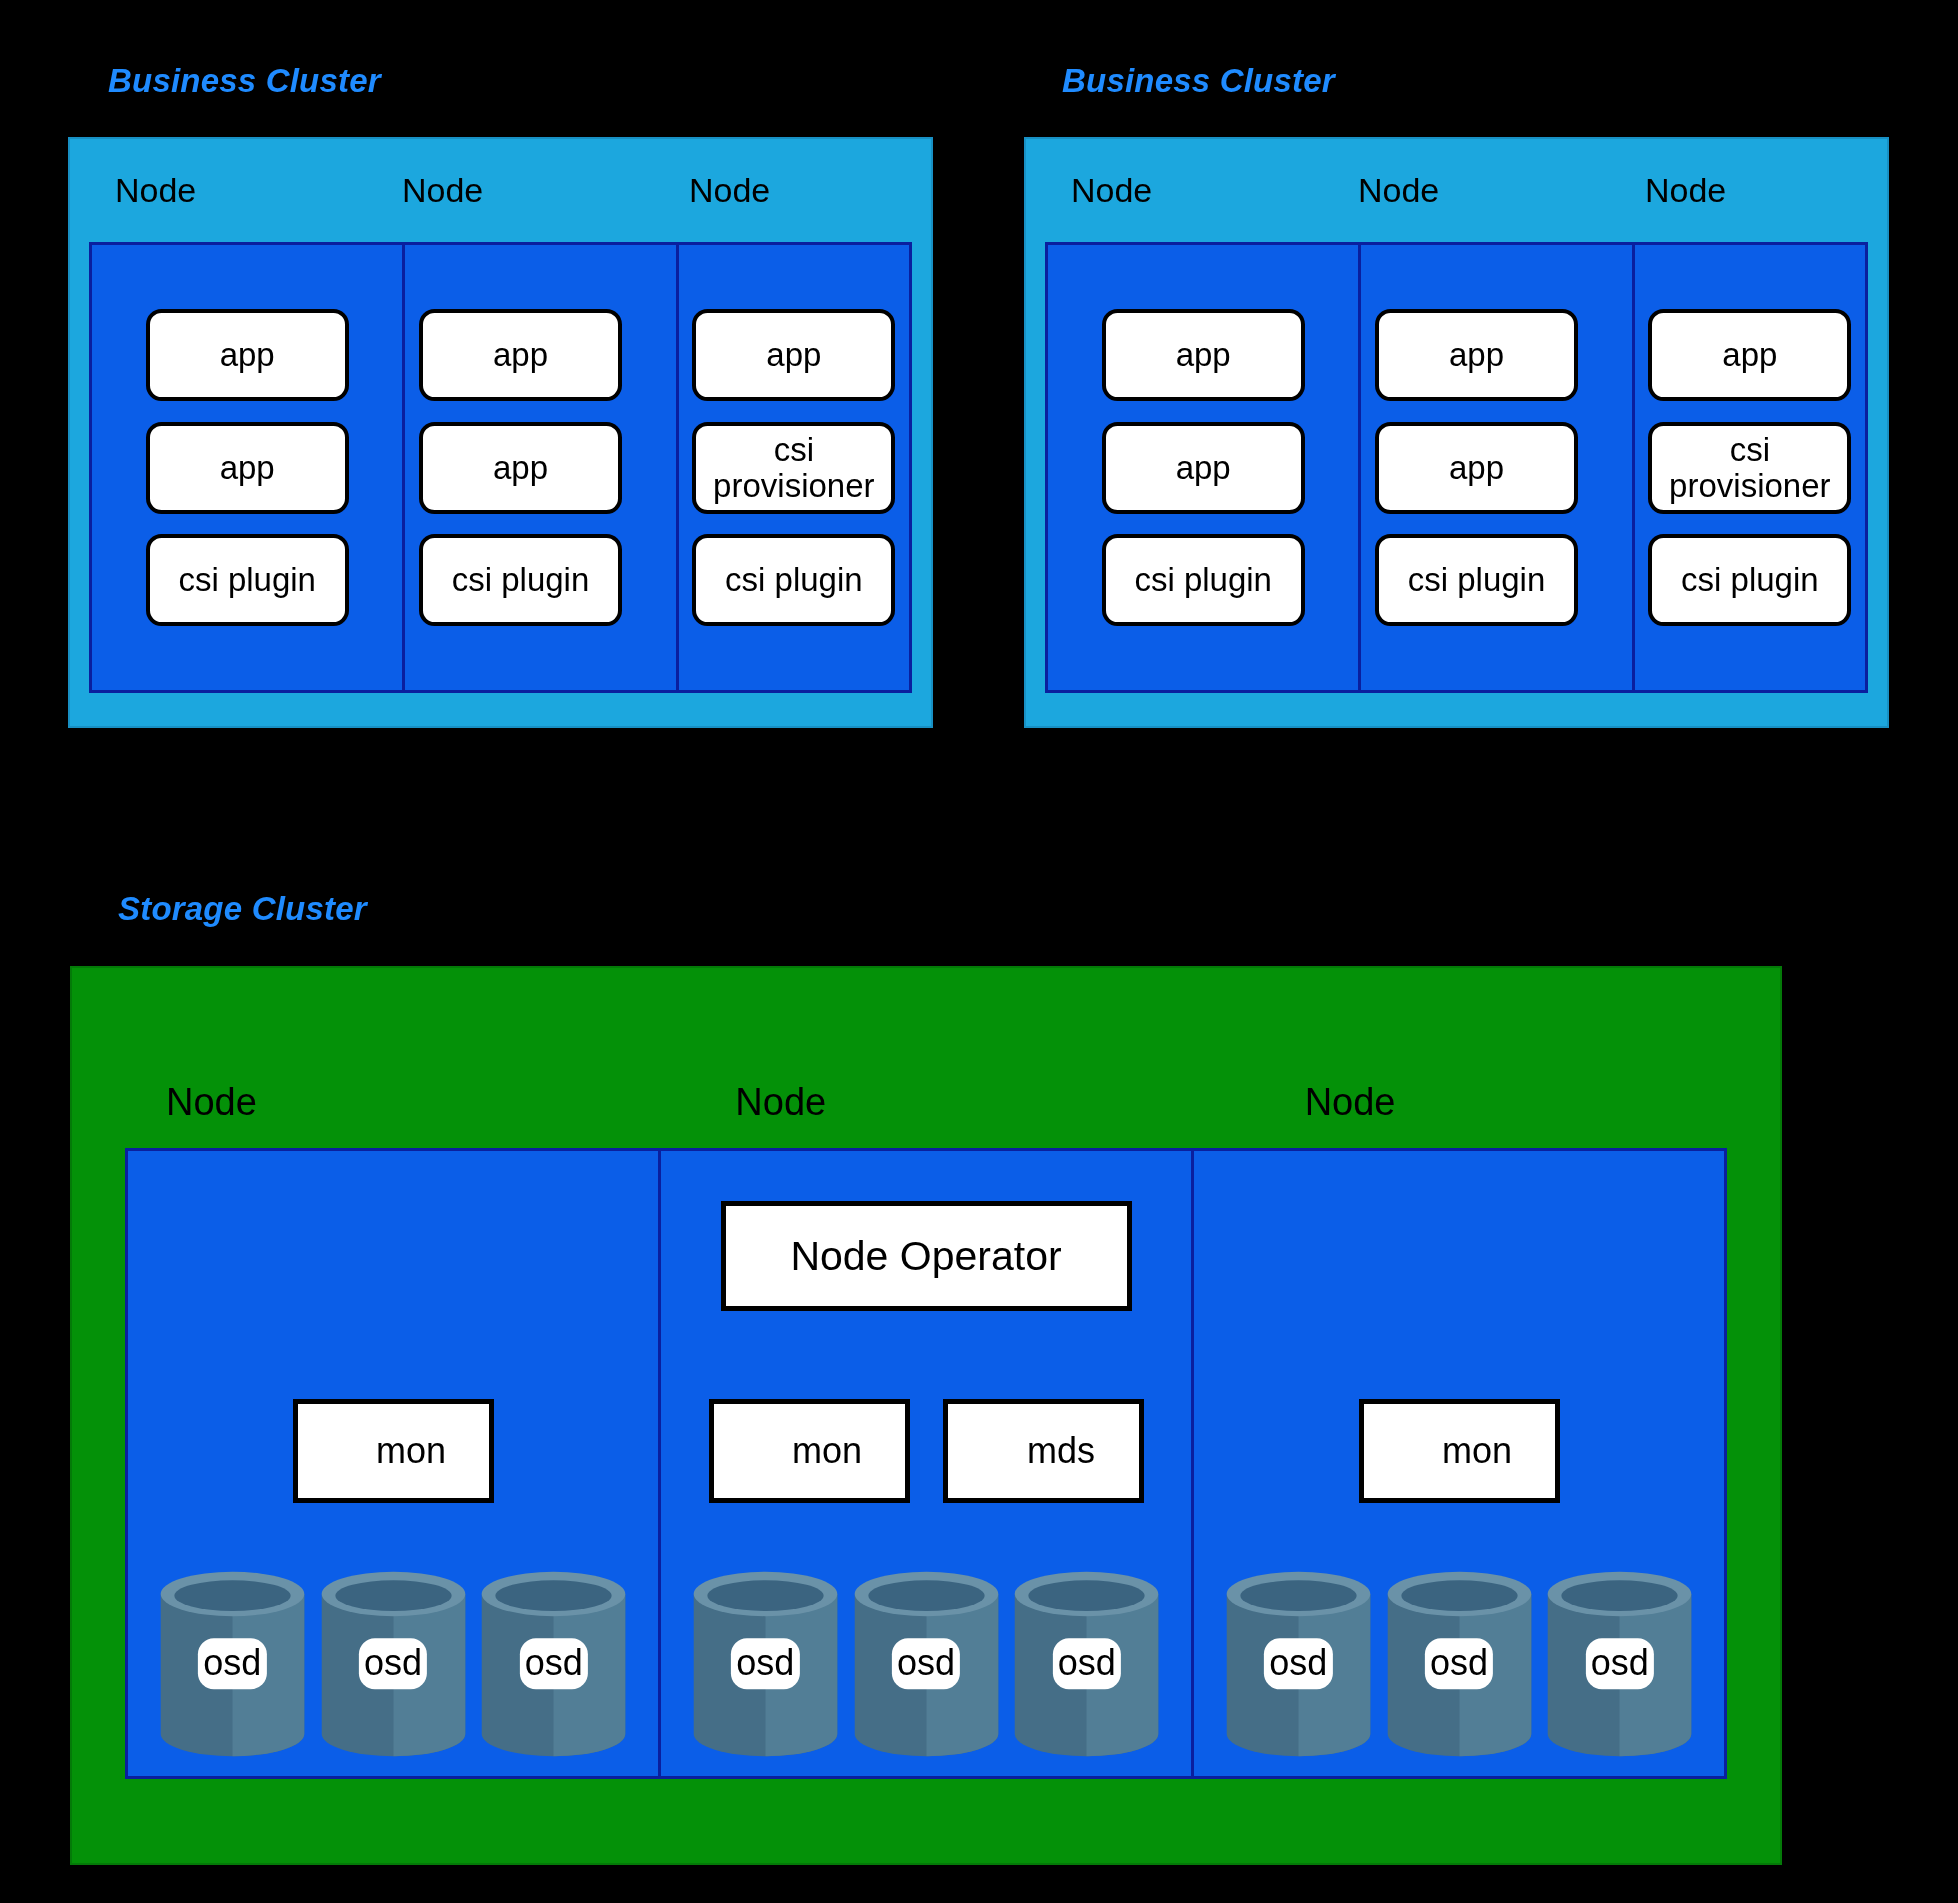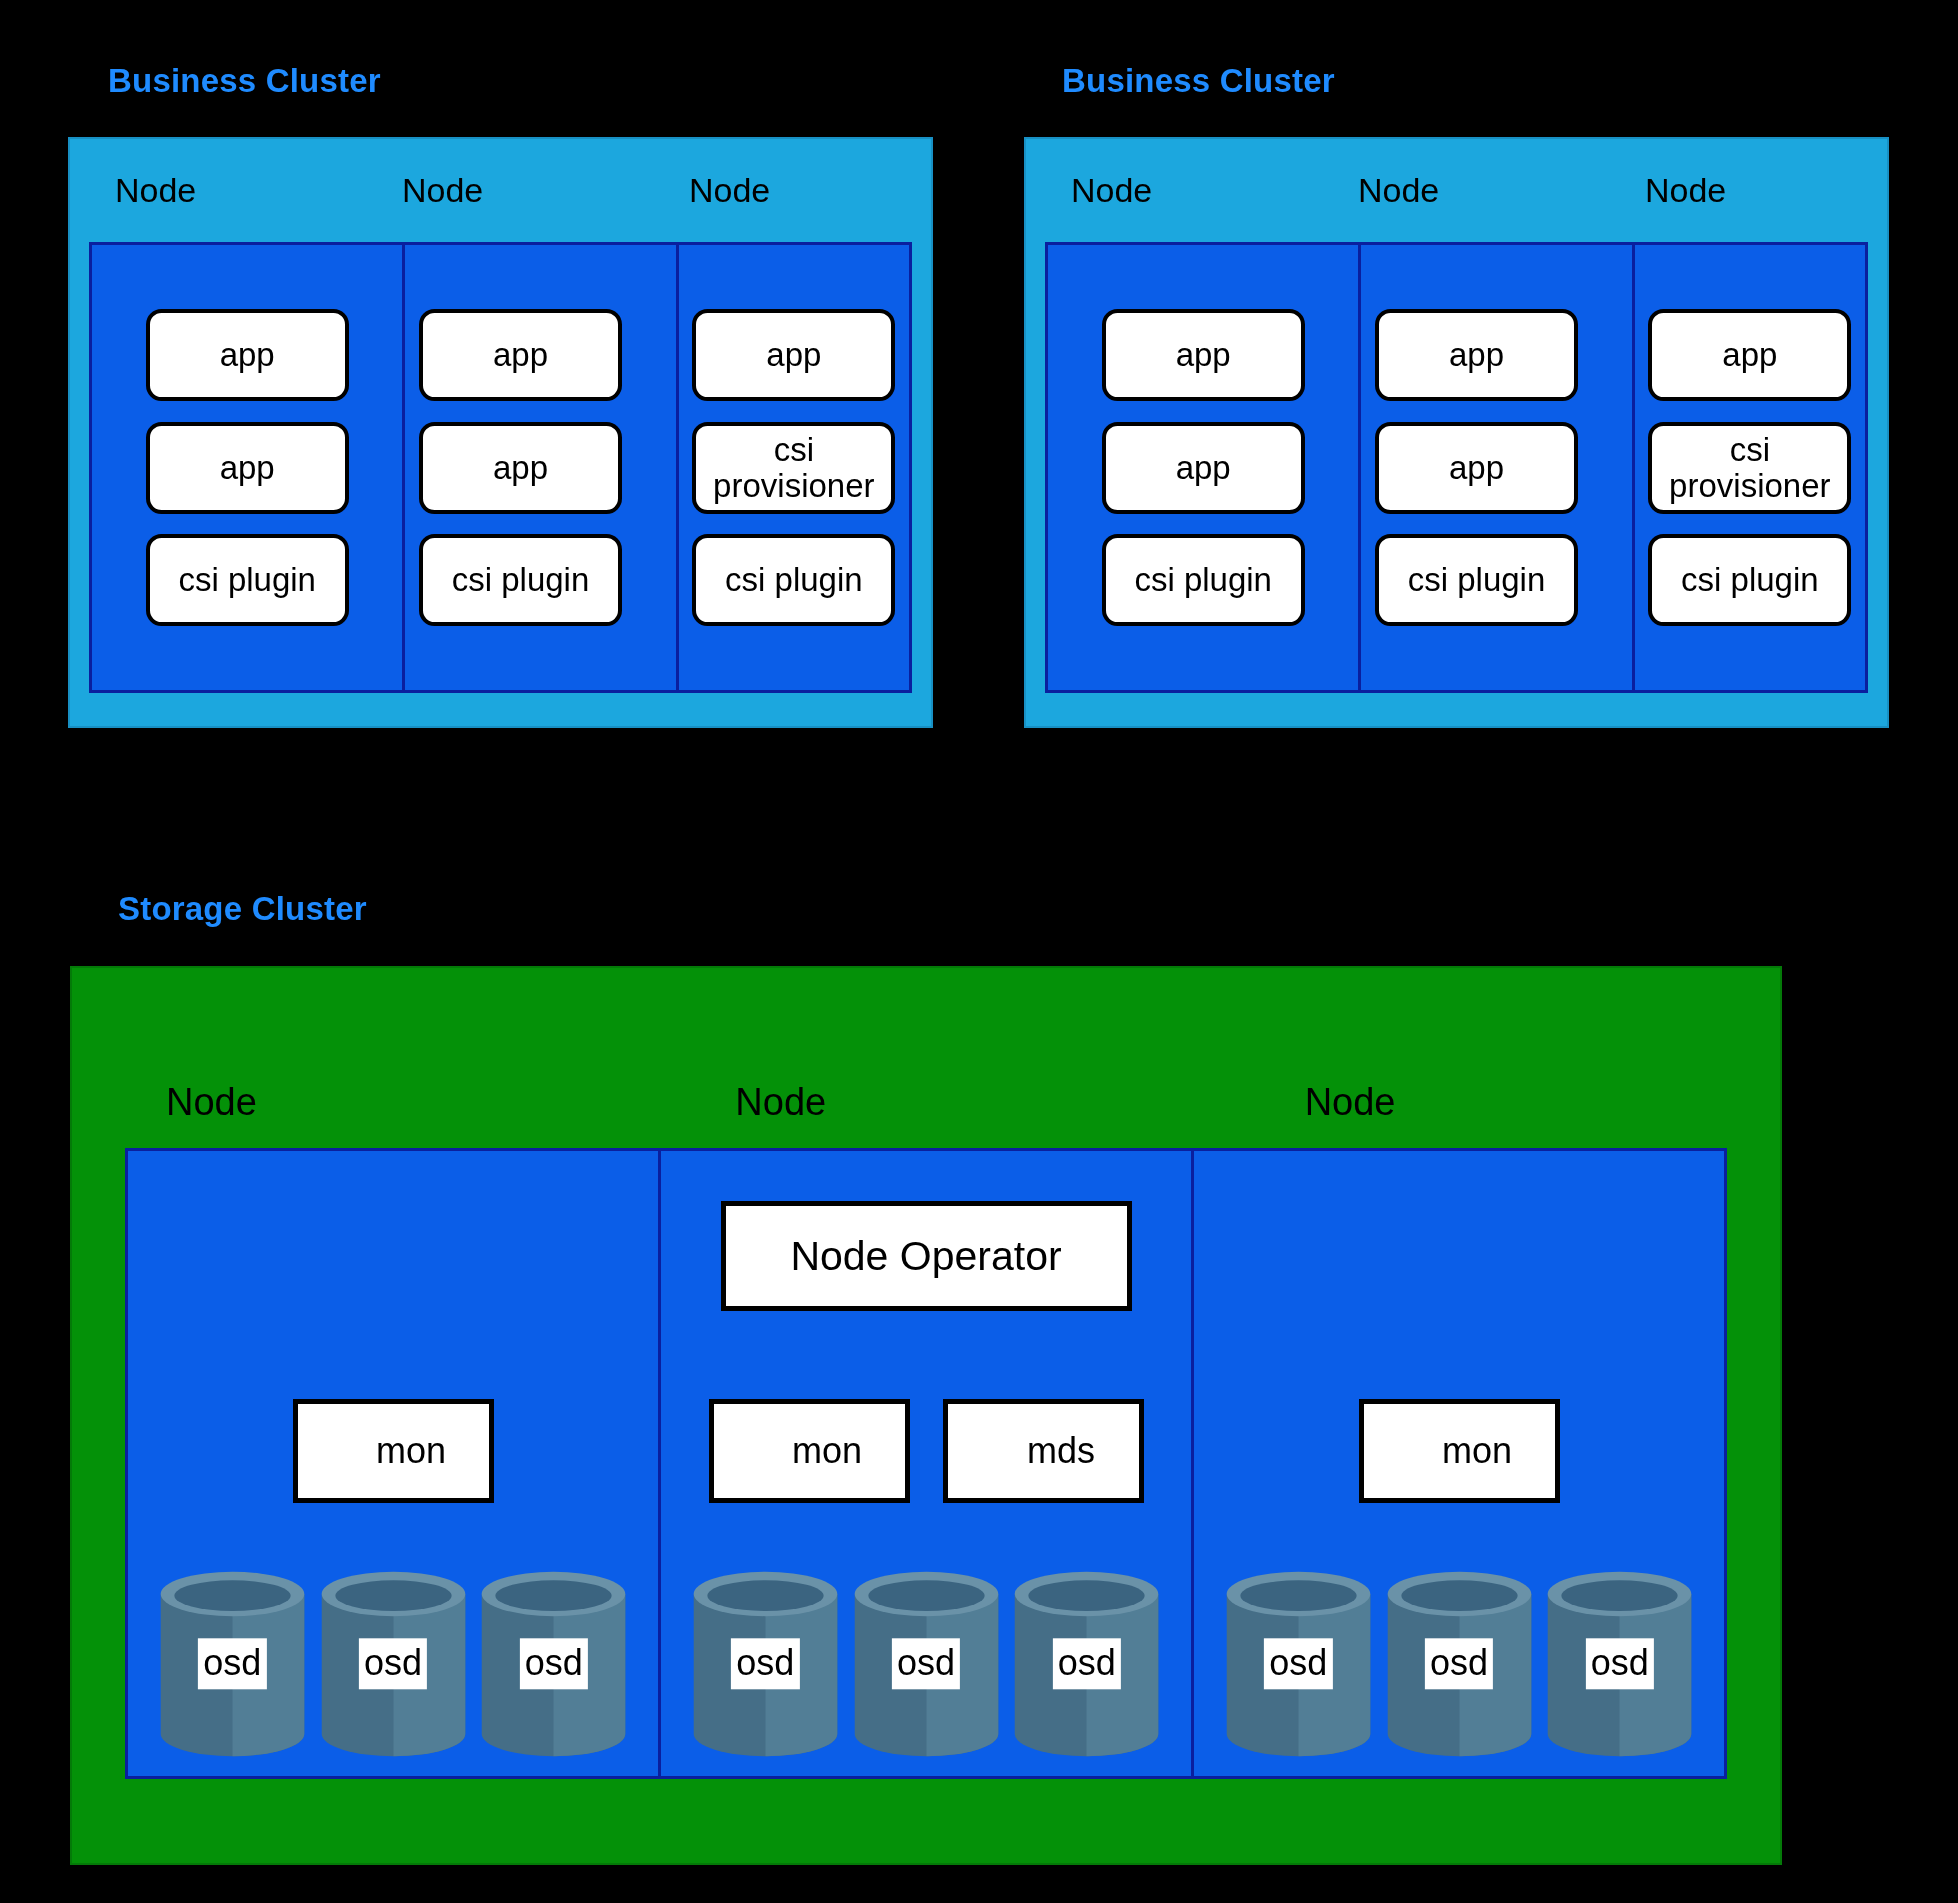--- a/index.html
+++ b/index.html
@@ -4,21 +4,21 @@
 <style>
   html,body{margin:0;padding:0;background:#000;}
   body{
     width:1959px;height:1904px;position:relative;overflow:hidden;
     font-family:"Liberation Sans","DejaVu Sans",sans-serif;
   }
 
   
   .cluster-caption{
     position:absolute;color:#1f8bff;font-weight:bold;font-size:33px;
-    letter-spacing:0.2px;white-space:nowrap;
+    letter-spacing:0.2px;white-space:nowrap;font-style:italic;
   }
 
   
   .biz-cluster{
     position:absolute;background:#1CA7DE;border:2.6px solid #1890c4;
     box-sizing:border-box;
   }
   .biz-nodelabels{
     position:absolute;left:0;right:0;top:0;height:103px;
     display:flex;
@@ -92,21 +92,21 @@
   }
 
   
   .osd{
     position:relative;width:147px;height:188px;
   }
   .osd .cyl{position:absolute;inset:0;}
   .osd .label{
     position:absolute;left:50%;top:50%;transform:translate(-50%,-50%);
     background:#fff;color:#000;font-size:36px;line-height:1;
-    padding:6.8px 5.1px 8.6px 5.1px;white-space:nowrap;
+    padding:6.8px 5.1px 8.6px 5.1px;white-space:nowrap;border-radius:16px;
   }
 </style>
 </head>
 <body>
 
 <div class="cluster-caption" style="left:108px;top:62px;">Business Cluster</div>
 
 <div class="biz-cluster" style="left:68px;top:137px;width:865px;height:591px;">
 
   <div class="biz-nodelabels">

